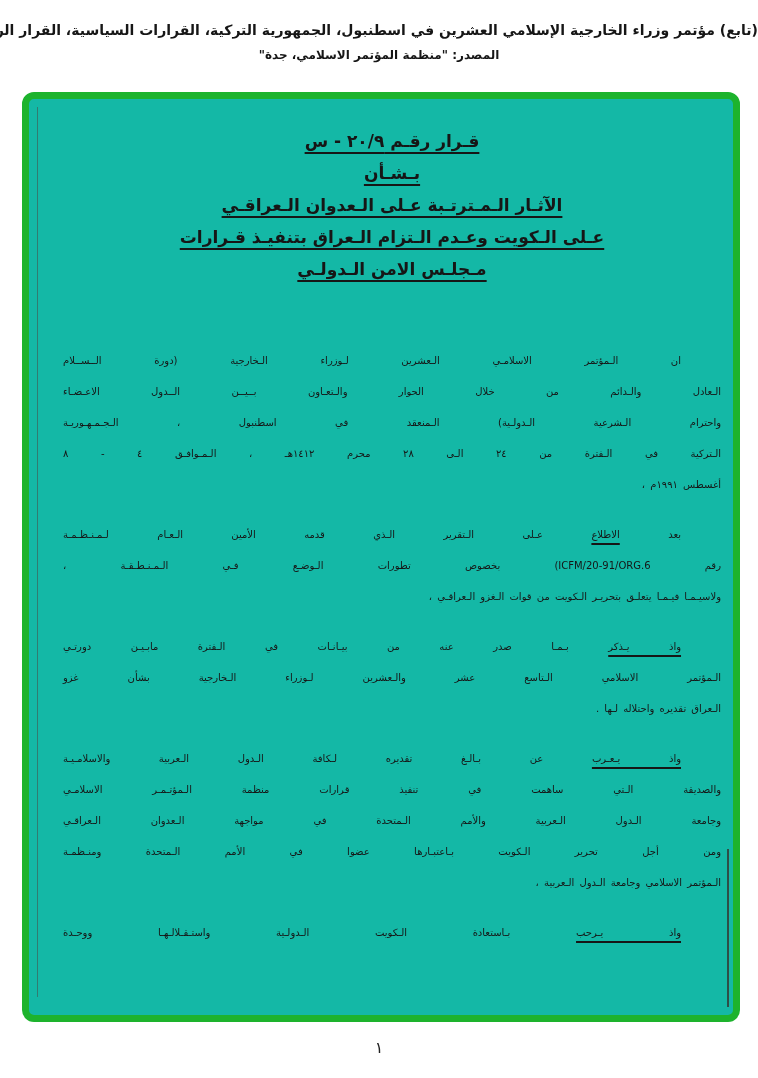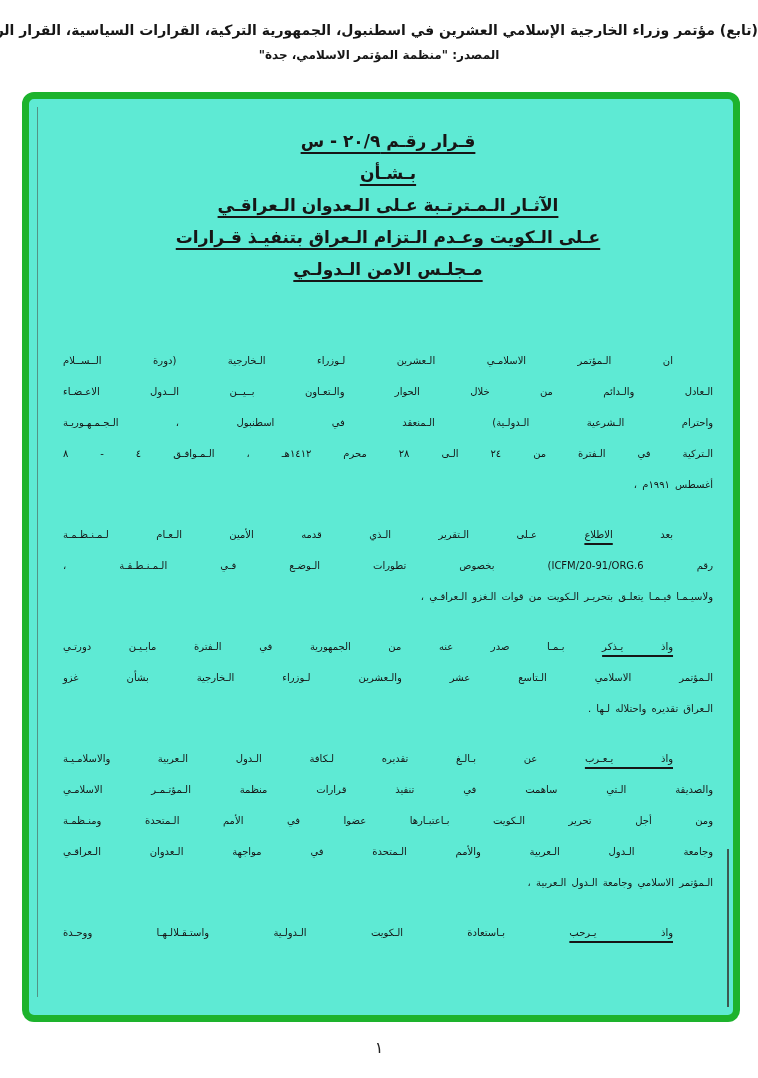--- a/index.html
+++ b/index.html
@@ -17,22 +17,22 @@
   
   .hdr { position: absolute; top: 22px; left: 0; right: 0; text-align: center; direction: rtl; }
   .hdr1 { font-size: 14px; font-weight: bold; white-space: nowrap; letter-spacing: 0; }
   .hdr2 { font-size: 12px; font-weight: bold; margin-top: 10px; }
 
   
   .doc {
     position: absolute; left: 22px; top: 92px;
     width: 718px; height: 930px;
     border: 7px solid #1db32d; border-radius: 12px;
-    background: #5eead4;
-    padding: 26px 20px 0 34px;
+    background: #14b8a6;
+    padding: 26px 12px 0 34px;
     direction: rtl;
   }
   
   .scan-edge-left {
     position: absolute; left: 8px; top: 8px; width: 1px; height: 890px;
     background: #4a4a46; opacity: .55;
   }
   .scan-edge-right {
     position: absolute; right: 4px; bottom: 8px; width: 2px; height: 158px;
     background: #35332f; opacity: .8;
@@ -94,30 +94,30 @@
         <div class="bline left-last"><span>أغسطس ١٩٩١م ،</span></div>
       </div>
 
       <div class="para">
         <div class="bline just ind"><span>بعد </span><span class="u">الاطلاع</span><span> عـلى الـتقرير الـذي قدمه الأمين الـعـام لـمـنـظـمـة</span></div>
         <div class="bline just"><span>رقم ICFM/20-91/ORG.6) بخصوص تطورات الـوضـع فـي الـمـنـطـقـة ،</span></div>
         <div class="bline center-last"><span>ولاسيـمـا فيـمـا يتعلـق بتحريـر الـكويت من قوات الـغزو الـعراقـي ،</span></div>
       </div>
 
       <div class="para">
-        <div class="bline just ind"><span></span><span class="u">واذ يـذكر</span><span> بـمـا صدر عنه من الجمهورية في الـفترة مابـيـن دورتـي</span></div>
+        <div class="bline just ind"><span></span><span class="u">واذ يـذكر</span><span> بـمـا صدر عنه من بيـانـات في الـفترة مابـيـن دورتـي</span></div>
         <div class="bline just"><span>الـمؤتمر الاسلامي الـتاسع عشر والـعشرين لـوزراء الـخارجية بشأن غزو</span></div>
         <div class="bline center-last"><span>الـعراق تقديره واحتلاله لـها .</span></div>
       </div>
 
       <div class="para">
         <div class="bline just ind"><span></span><span class="u">واذ يـعـرب</span><span> عن بـالـغ تقديره لـكافة الـدول الـعربية والاسلامـيـة</span></div>
         <div class="bline just"><span>والصديقة الـتي ساهمت في تنفيذ قرارات منظمة الـمؤتـمـر الاسلامـي</span></div>
+        <div class="bline just"><span>وجامعة الـدول الـعربية والأمم الـمتحدة في مواجهة الـعدوان الـعراقـي</span></div>
         <div class="bline just"><span>ومن أجل تحرير الـكويت بـاعتبـارها عضوا في الأمم الـمتحدة ومنـظمـة</span></div>
-        <div class="bline just"><span>وجامعة الـدول الـعربية والأمم الـمتحدة في مواجهة الـعدوان الـعراقـي</span></div>
         <div class="bline center-last"><span>الـمؤتمر الاسلامي وجامعة الـدول الـعربية ،</span></div>
       </div>
 
       <div class="para">
         <div class="bline just ind"><span></span><span class="u">واذ يـرحب</span><span> بـاستعادة الـكويت الـدولـية واستـقـلالـهـا ووحـدة</span></div>
       </div>
 
     </div>
   </div>
 

